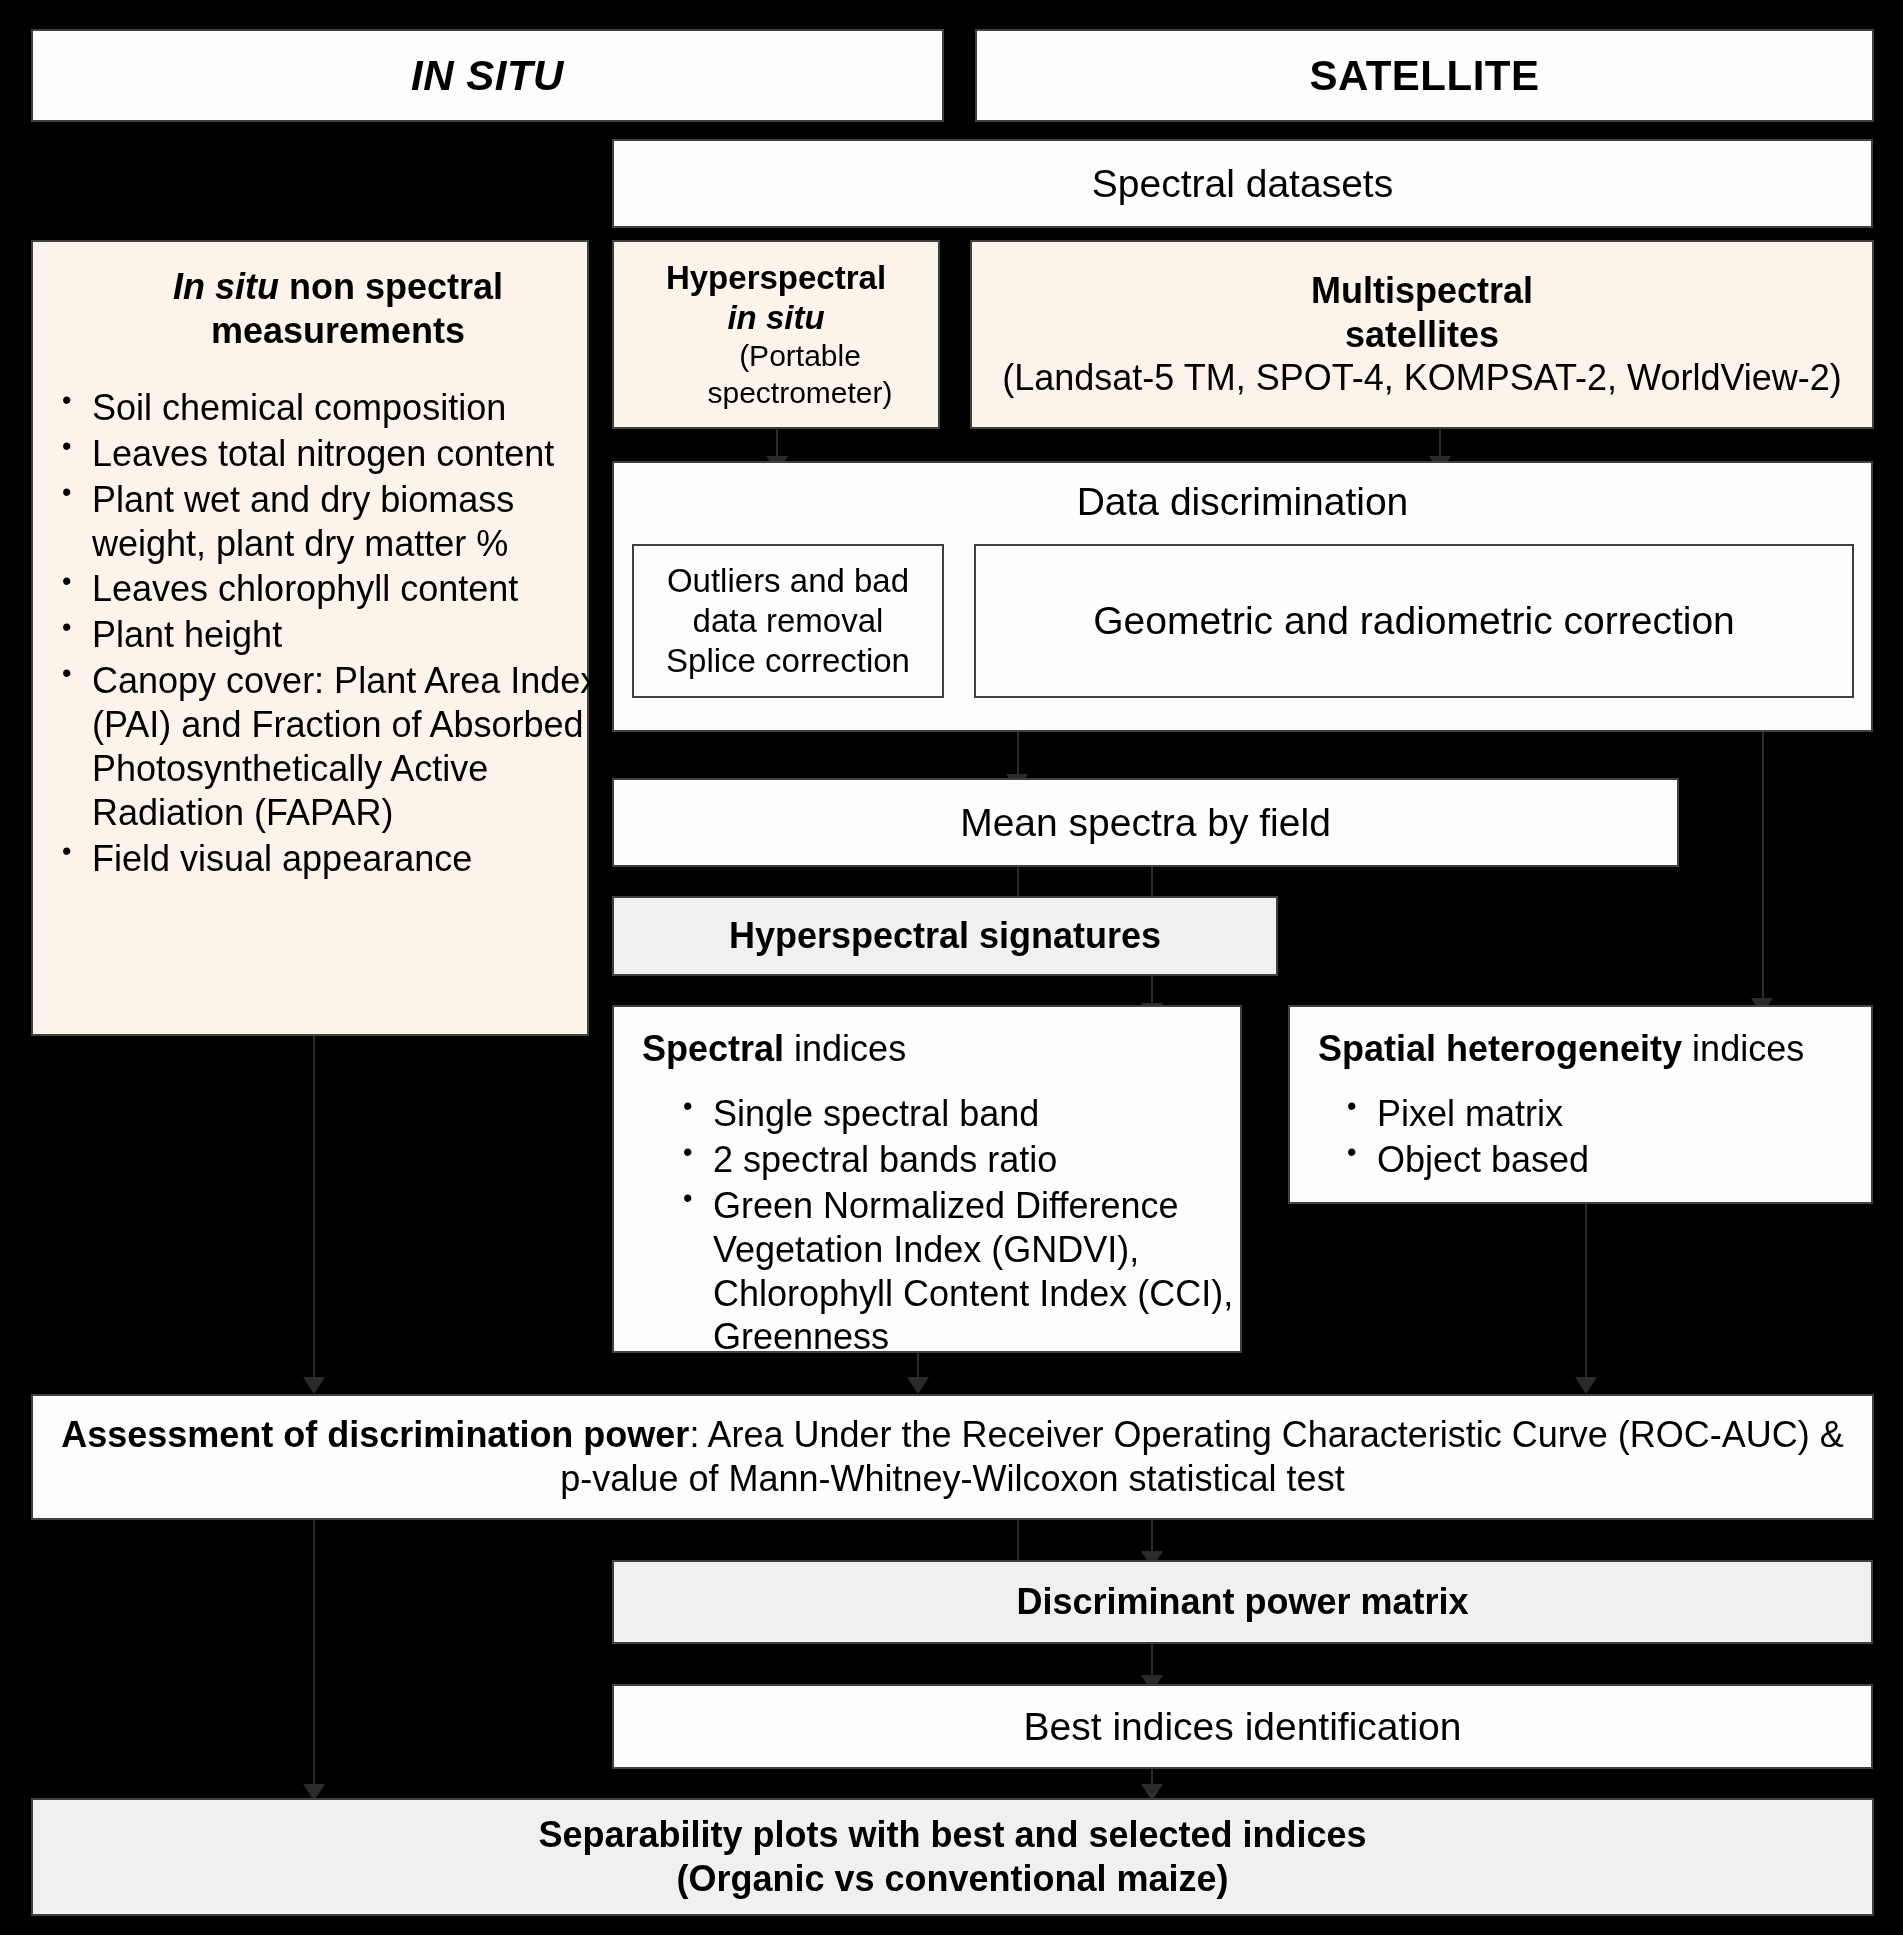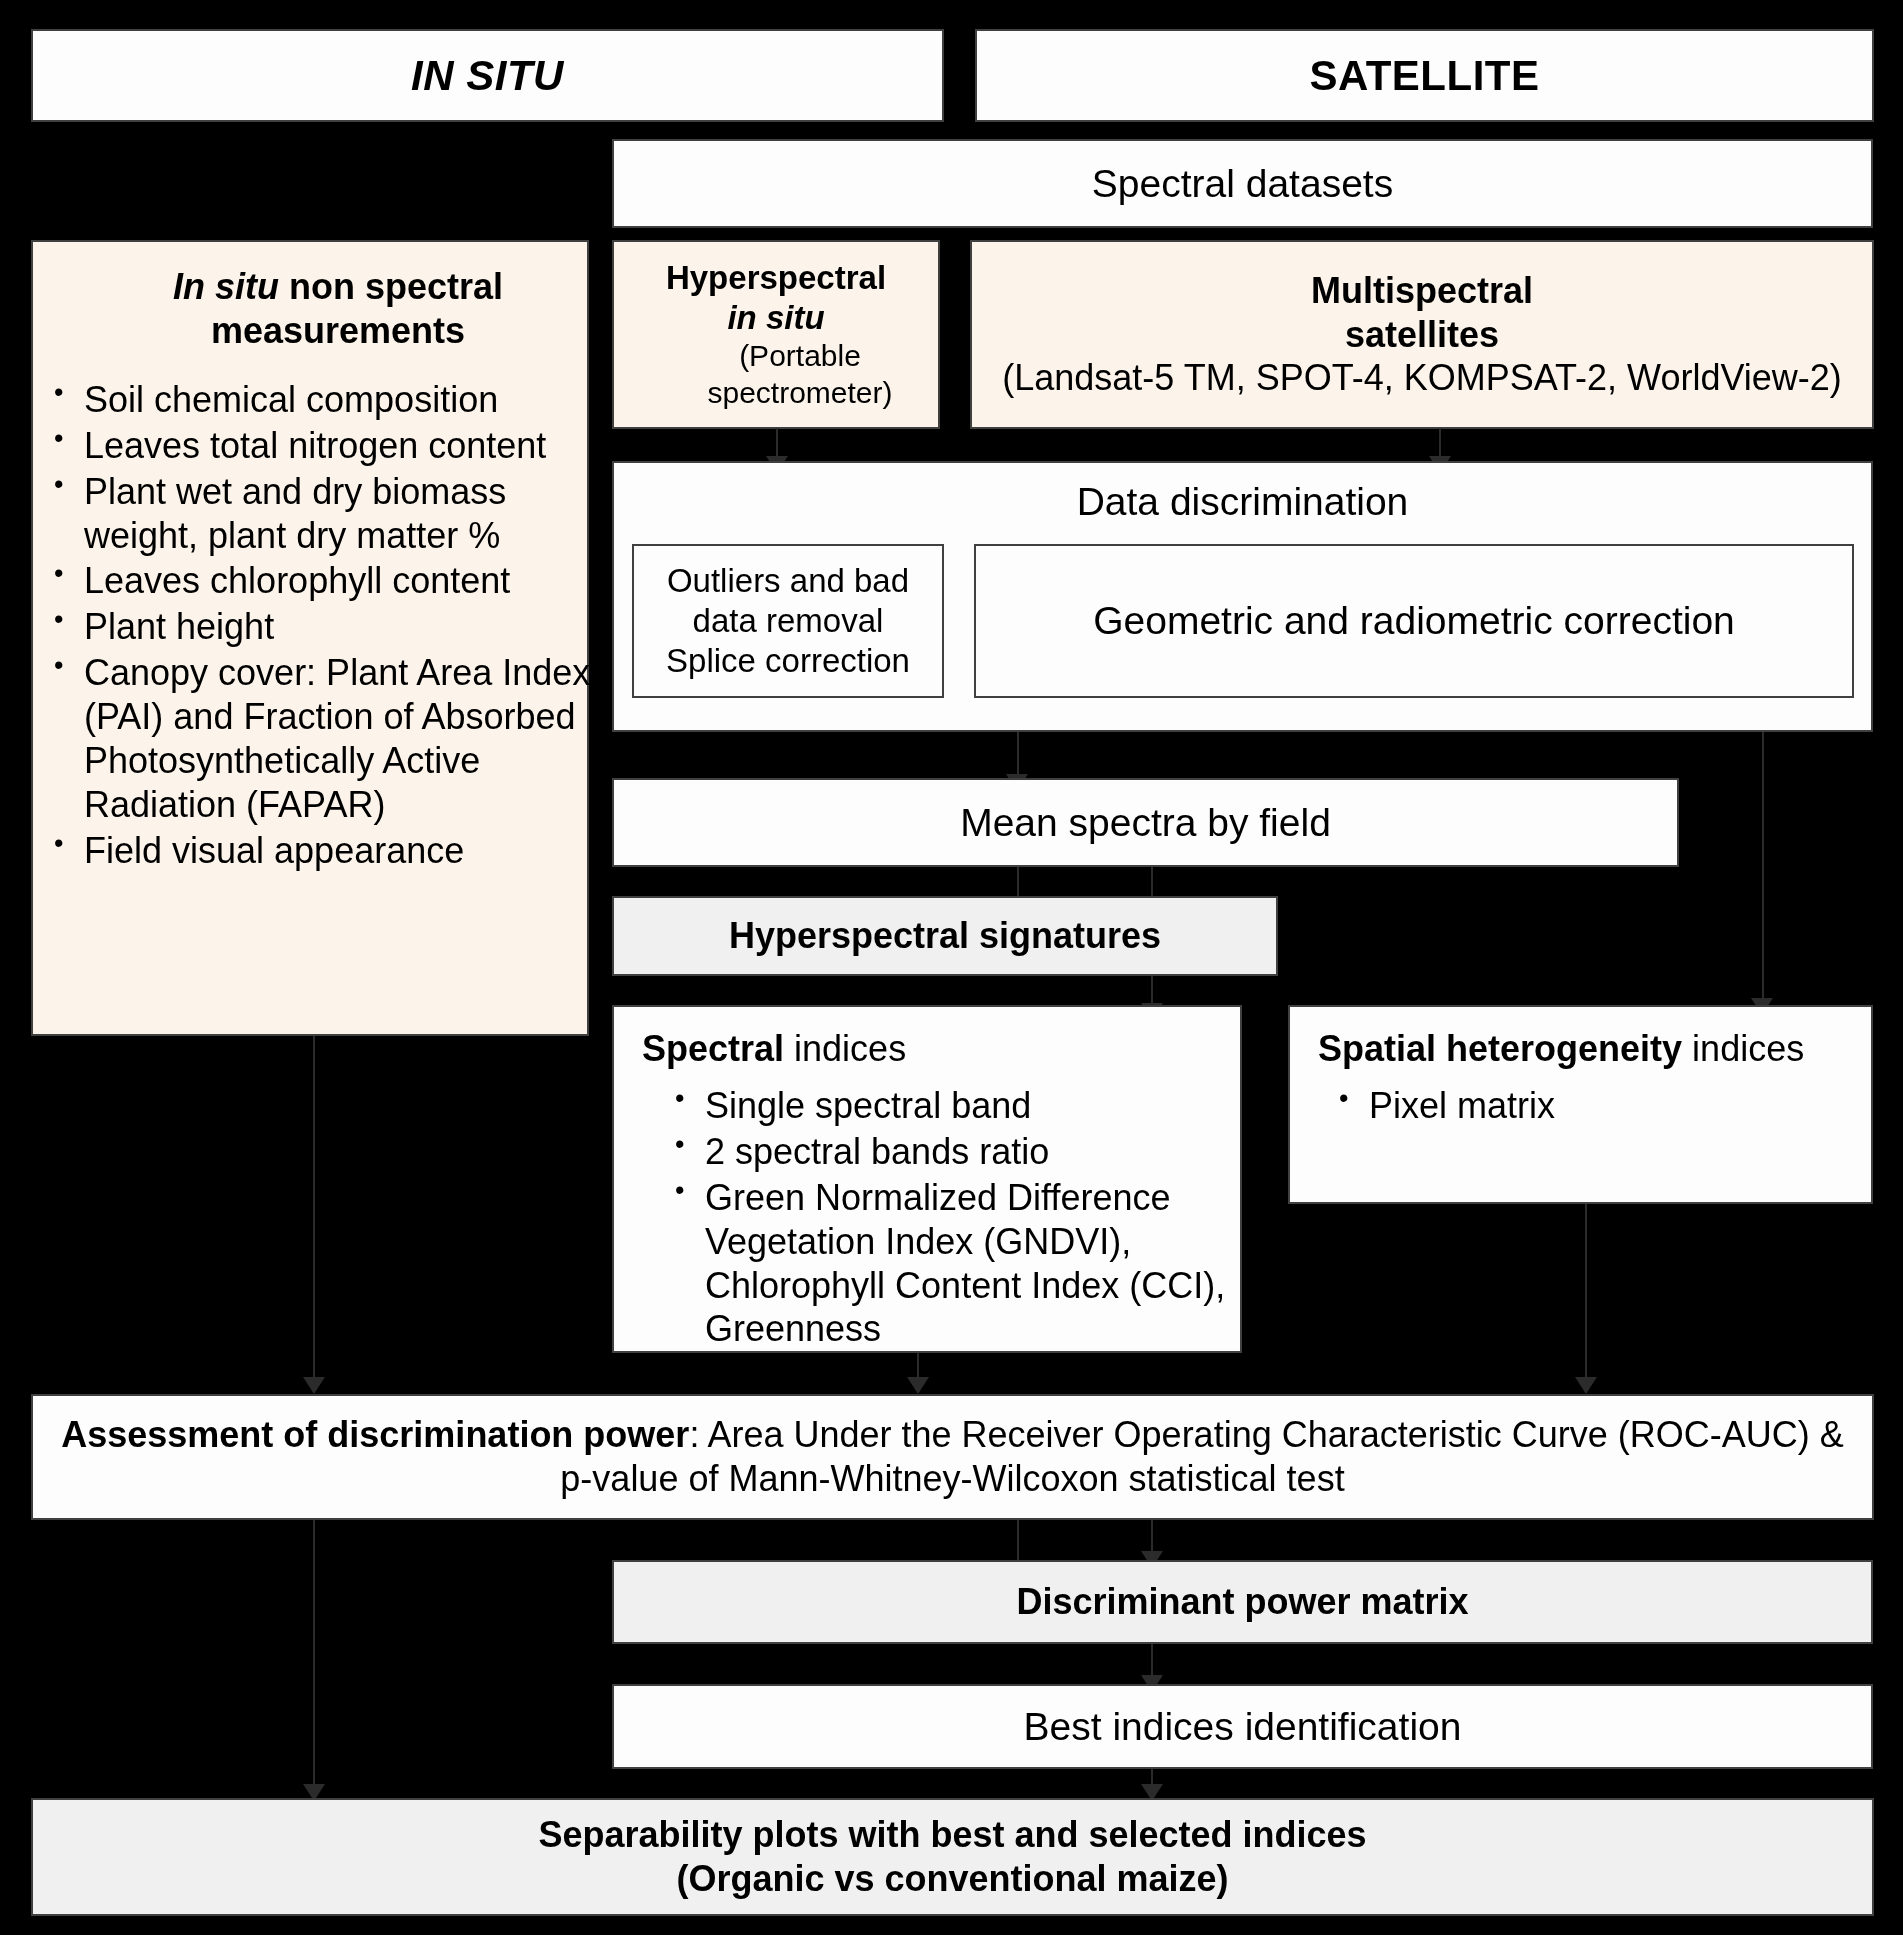--- a/index.html
+++ b/index.html
@@ -40,21 +40,21 @@
   .b{ font-weight:bold; }
   .i{ font-style:italic; }
 
   .title-block{
     width:100%;
     display:block;
     text-align:center;
   }
   .ul{
     list-style:none;
-    margin:8px;
+    margin:16px;
     padding:0;
     width:100%;
     text-align:left;
   }
   .ul li{
     position:relative;
     padding-left:43px;
     margin:0 0 2px 0;
   }
   .ul li::before{
@@ -175,20 +175,21 @@
       <li>Green Normalized Difference Vegetation Index (GNDVI), Chlorophyll Content Index (CCI), Greenness</li>
     </ul>
   </div>
 
   <div class="box plain" style="left:1288px;top:1005px;width:585px;height:199px;align-items:flex-start;justify-content:flex-start;padding:15px 0 0 0;">
     <div class="t-lg" style="padding:5px 0 5px 28px;text-align:left;width:100%;box-sizing:border-box;">
       <span class="b">Spatial heterogeneity</span><span> indices</span>
     </div>
     <ul class="ul t-lg" style="padding-left:28px;box-sizing:border-box;">
       <li>Pixel matrix</li>
+      <li>Object based</li>
     </ul>
   </div>
 
   <div class="vline" style="left:313px;top:1036px;height:343px;"></div>
   <div class="ahead" style="left:303px;top:1377px;"></div>
 
   <div class="vline" style="left:917px;top:1353px;height:26px;"></div>
   <div class="ahead" style="left:907px;top:1377px;"></div>
 
   <div class="vline" style="left:1585px;top:1204px;height:175px;"></div>

